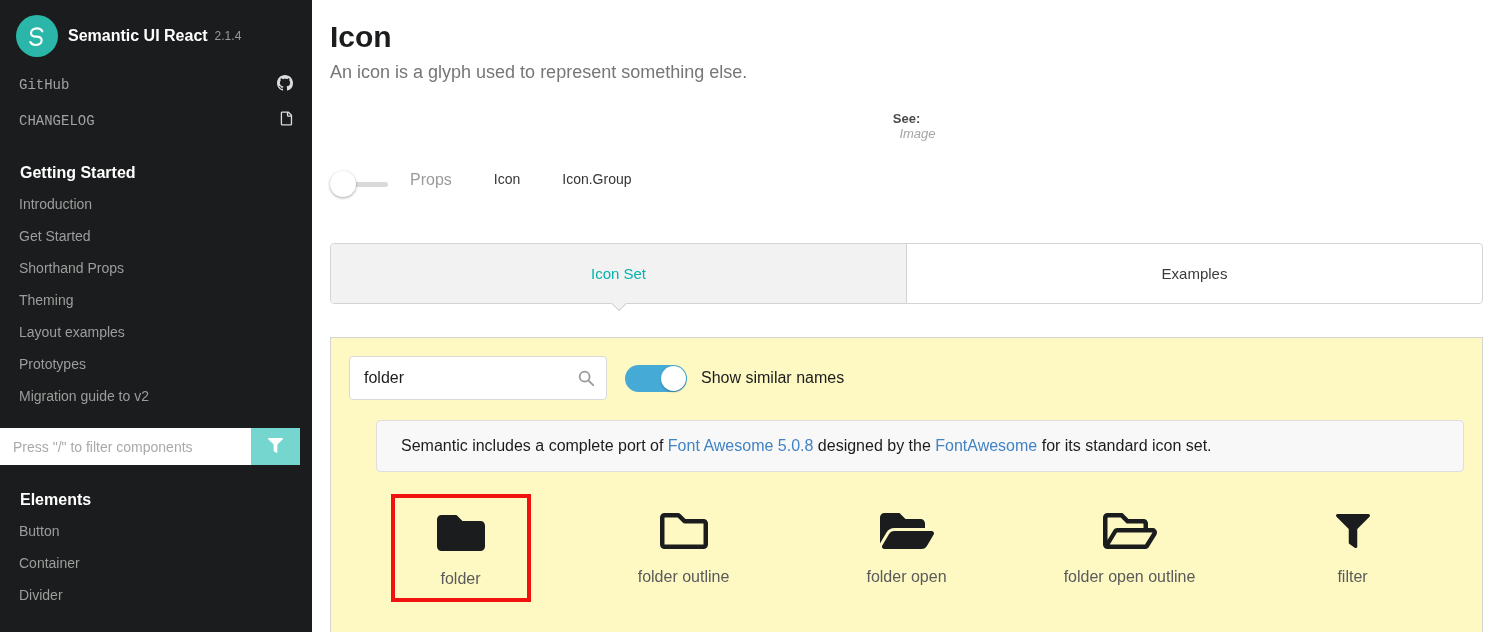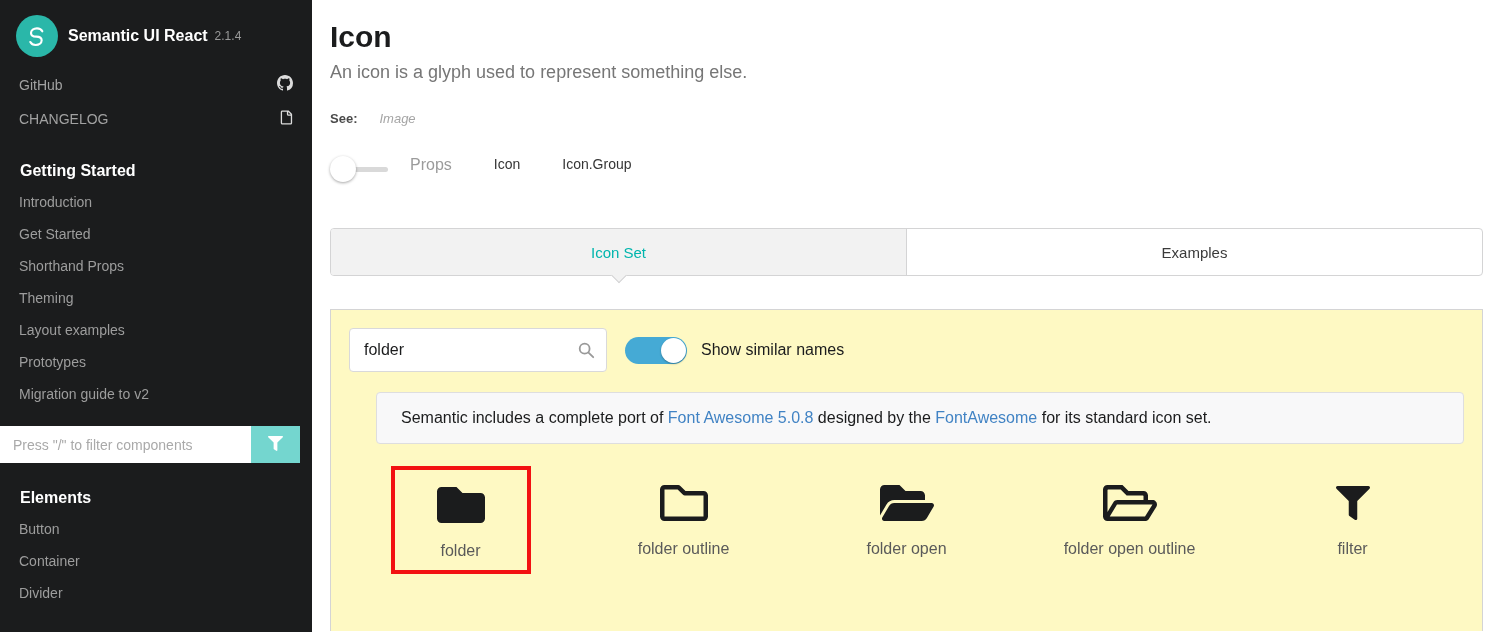--- a/index.html
+++ b/index.html
@@ -16,43 +16,43 @@
   body{
     width:1499px;height:632px;display:flex;overflow:hidden;
     font-family:"Liberation Sans",sans-serif;background:#fff;
   }
   
   aside{width:312px;min-width:312px;background:var(--sidebar-bg);height:632px;overflow:hidden;color:#fff;}
   .brand{display:flex;align-items:center;padding:15px 16px 10px;cursor:pointer;}
   .logo{width:42px;height:42px;min-width:42px;border-radius:50%;background:var(--logo-teal);display:flex;align-items:center;justify-content:center;}
   .brand-name{font-weight:bold;font-size:16px;margin-left:10px;color:#fff;}
   .brand-version{font-size:12px;color:#9a9a9a;margin-left:7px;}
-  .side-link{display:flex;justify-content:space-between;align-items:center;padding:8px 19px;color:#a2a2a2;font-size:14px;cursor:pointer;}
+  .side-link{display:flex;justify-content:space-between;align-items:center;padding:8px 19px;color:#a2a2a2;font-size:14px;cursor:pointer;font-family:Liberation Mono, monospace;}
   .side-link svg{fill:#dcdcdc;}
   .side-heading{font-weight:bold;font-size:16px;color:#fff;padding:10px 20px 6px;margin-top:16px;}
   .side-item{color:#9d9d9d;font-size:14px;padding:8px 19px;cursor:pointer;}
   .side-search{display:flex;height:37px;margin:16px 12px 2px 0;}
   .side-search input{flex:1;border:0;outline:0;padding:0 13px;font-size:14px;color:#555;font-family:inherit;min-width:0;}
   .side-search input::placeholder{color:#a9a9a9;}
   .side-search button{width:49px;border:0;background:var(--filter-btn);display:flex;align-items:center;justify-content:center;cursor:pointer;}
   .side-search button svg{fill:#fff;}
   
   main{flex:1;padding:0 16px 0 18px;position:relative;}
   .page-title{font-size:30px;margin:20px 0 0;color:#1b1c1d;font-weight:700;}
   .subtitle{font-size:18px;color:#767676;margin-top:8px;}
-  .see-row{margin-top:28px;font-size:13px;display:flex;align-items:center;}
+  .see-row{margin-top:28px;font-size:13px;display:flex;align-items:center;flex-direction:column;}
   .see-label{font-weight:bold;color:#4a4a4a;}
   .see-link{color:#a5a5a5;margin-left:22px;cursor:pointer;font-style:italic;}
   .props-row{margin-top:30px;display:flex;align-items:flex-start;height:28px;}
   .slider-off{position:relative;width:60px;height:26px;cursor:pointer;}
   .slider-off .rail{position:absolute;top:11px;left:2px;right:2px;height:5px;background:#d9d9d9;border-radius:3px;}
   .slider-off .knob{position:absolute;left:0;top:0;width:26px;height:26px;background:#fff;border-radius:50%;box-shadow:0 1px 3px rgba(0,0,0,.35);}
   .props-label{color:#9b9b9b;font-size:16px;margin-left:20px;}
   .props-item{color:#353535;font-size:14px;margin-left:42px;cursor:pointer;}
-  .tabs{margin-top:44px;display:flex;border:1px solid #d4d4d5;border-radius:4px;height:48px;position:relative;background:#fff;}
+  .tabs{margin-top:44px;display:flex;border:1px solid #d4d4d5;border-radius:4px;height:61px;position:relative;background:#fff;}
   .tab{flex:1;display:flex;align-items:center;justify-content:center;font-size:15px;color:#3b3b3b;cursor:pointer;position:relative;}
   .tab.active{background:#f2f2f2;color:var(--accent-teal);border-radius:3px 0 0 3px;}
   .tab.active::after{content:"";position:absolute;bottom:-6px;left:50%;width:10px;height:10px;background:#f2f2f2;border-right:1px solid #d4d4d5;border-bottom:1px solid #d4d4d5;transform:translateX(-50%) rotate(45deg);}
   .tab + .tab{border-left:1px solid #d4d4d5;}
   .segment{margin-top:33px;border:1px solid #d4d4d5;border-bottom:0;padding:18px 18px 0;height:322px;background:#fef9c3;}
   .controls{display:flex;align-items:center;}
   .search-box{position:relative;width:258px;}
   .search-box input{width:100%;height:44px;border:1px solid #d9d9da;border-radius:4px;padding:0 38px 0 14px;font-size:16px;color:#1b1c1d;outline:none;font-family:inherit;}
   .search-box .mag{position:absolute;right:12px;top:13px;}
   .toggle-on{margin-left:18px;width:62px;height:27px;border-radius:14px;background:var(--toggle-blue);position:relative;cursor:pointer;}

